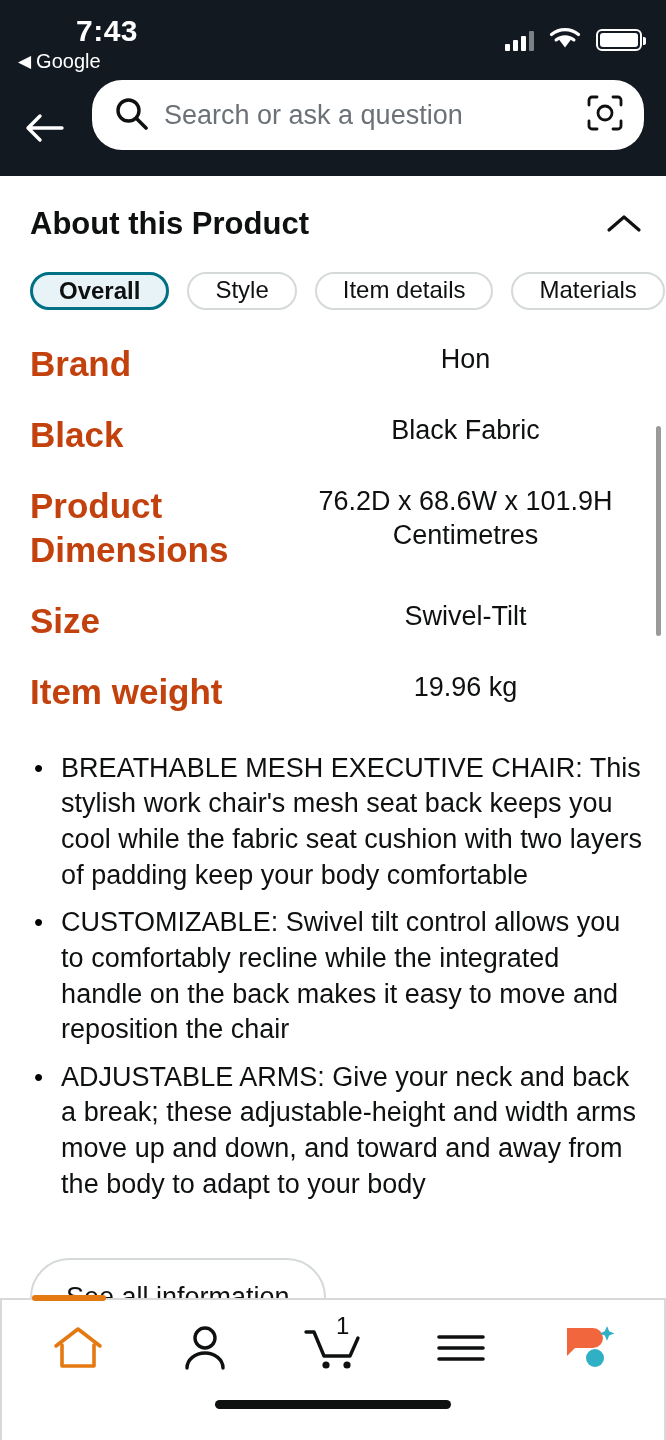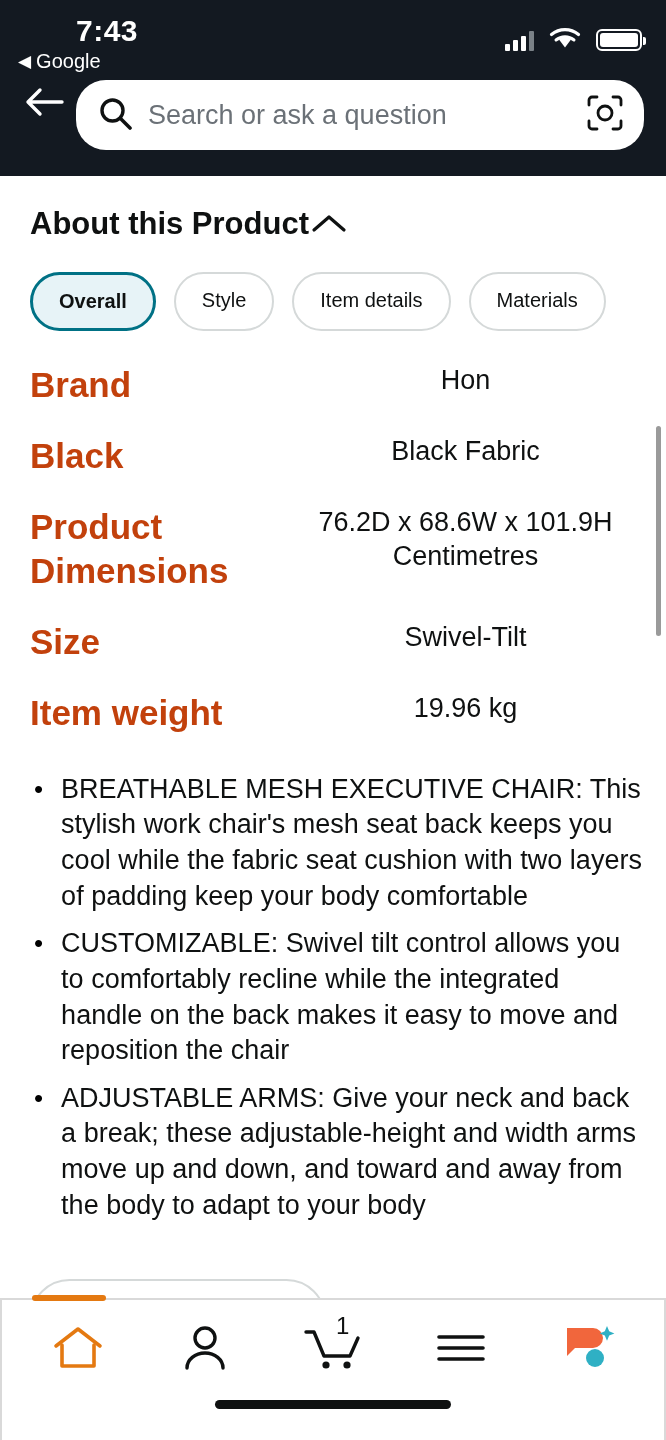--- a/index.html
+++ b/index.html
@@ -76,23 +76,23 @@
   }
   .batt::after {
     content:"";
     position:absolute; right:-6px; top:6px;
     width:3px; height:8px; background:#fff; border-radius:0 2px 2px 0;
   }
   .batt i { display:block; width:100%; height:100%; background:#fff; border-radius:3px; }
 
   .searchbar {
     display: flex;
-    align-items: flex-start;
+    align-items: flex-end;
     padding: 0 22px 26px 22px;
-    gap: 10px;
+    gap: 26px;
   }
   .back-arrow {
     width: 44px; height: 44px;
     flex: 0 0 auto;
     display: flex; align-items: center; justify-content: center;
   }
   .search-pill {
     flex: 1 1 auto;
     background: #ffffff;
     border-radius: 30px;
@@ -117,41 +117,42 @@
   .content {
     flex: 1 1 auto;
     position: relative;
     overflow: hidden;
     padding: 0 0 0 0;
     background: #fff;
   }
   .section-title-row {
     display: flex;
     align-items: center;
+    justify-content: space-between;
     padding: 28px 22px 10px 30px;
   }
   .section-title {
     font-size: 31px;
     font-weight: bold;
     color: #0f1111;
   }
   .chev-up { width: 40px; height: 40px; display:flex; align-items:center; justify-content:center; }
 
   .tabs {
     display: flex;
     gap: 18px;
     padding: 18px 0 22px 30px;
     overflow: hidden;
     white-space: nowrap;
   }
   .tab {
     border: 2px solid #d5d9d9;
     border-radius: 30px;
-    padding: 15px 26px;
-    font-size: 20px;
+    padding: 2px 26px;
+    font-size: 24px;
     color: #0f1111;
     background: #fff;
     flex: 0 0 auto;
   }
   .tab.active {
     border: 3px solid #007185;
     background: #e7f3f7;
     font-weight: bold;
     color: #0f1111;
   }

